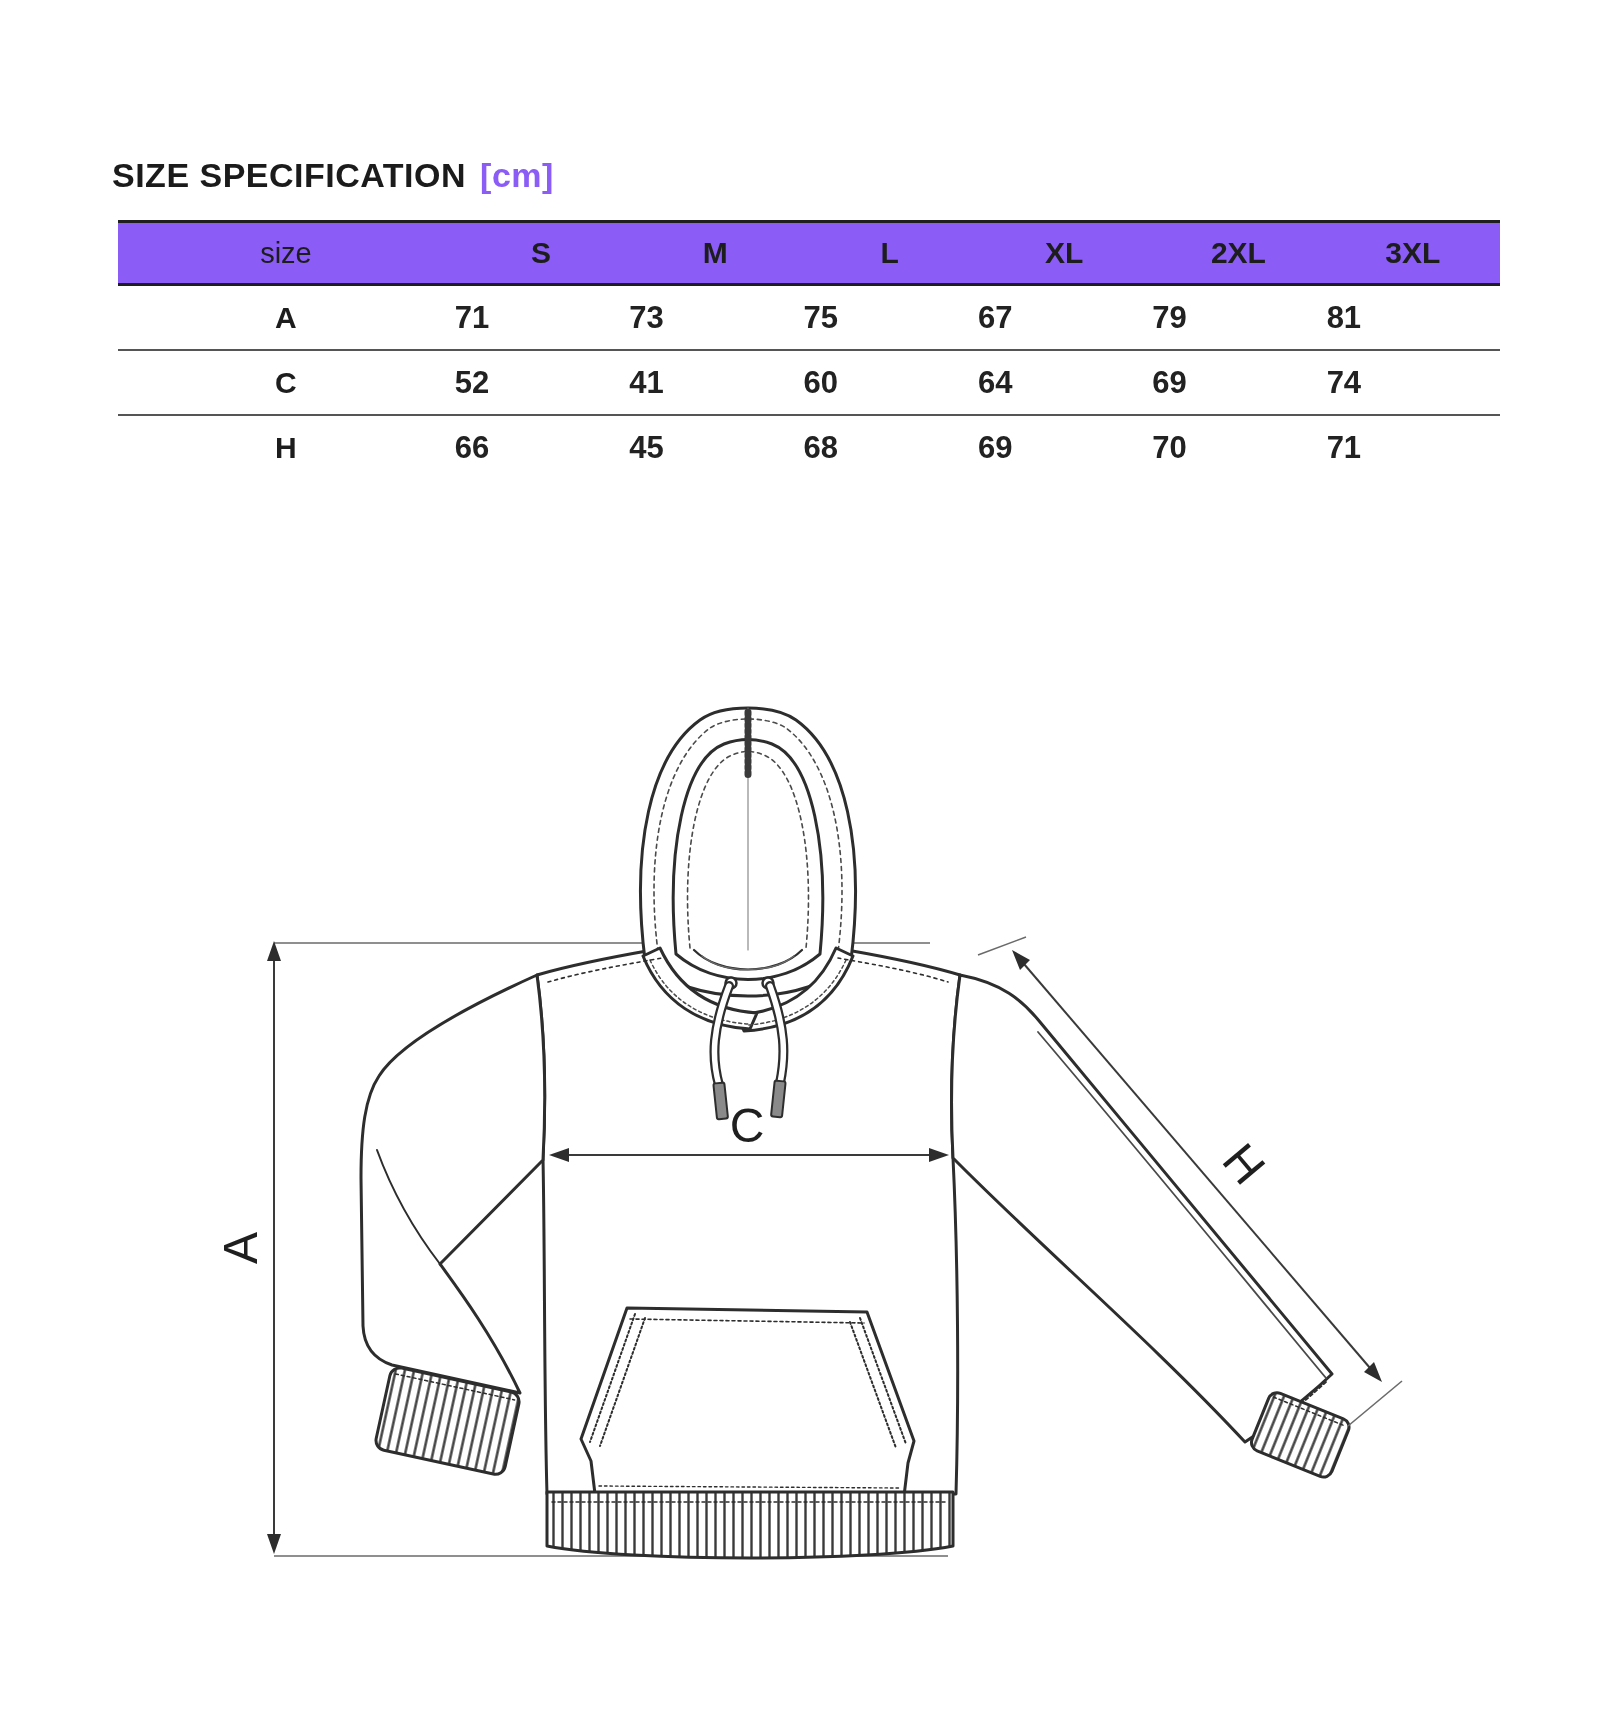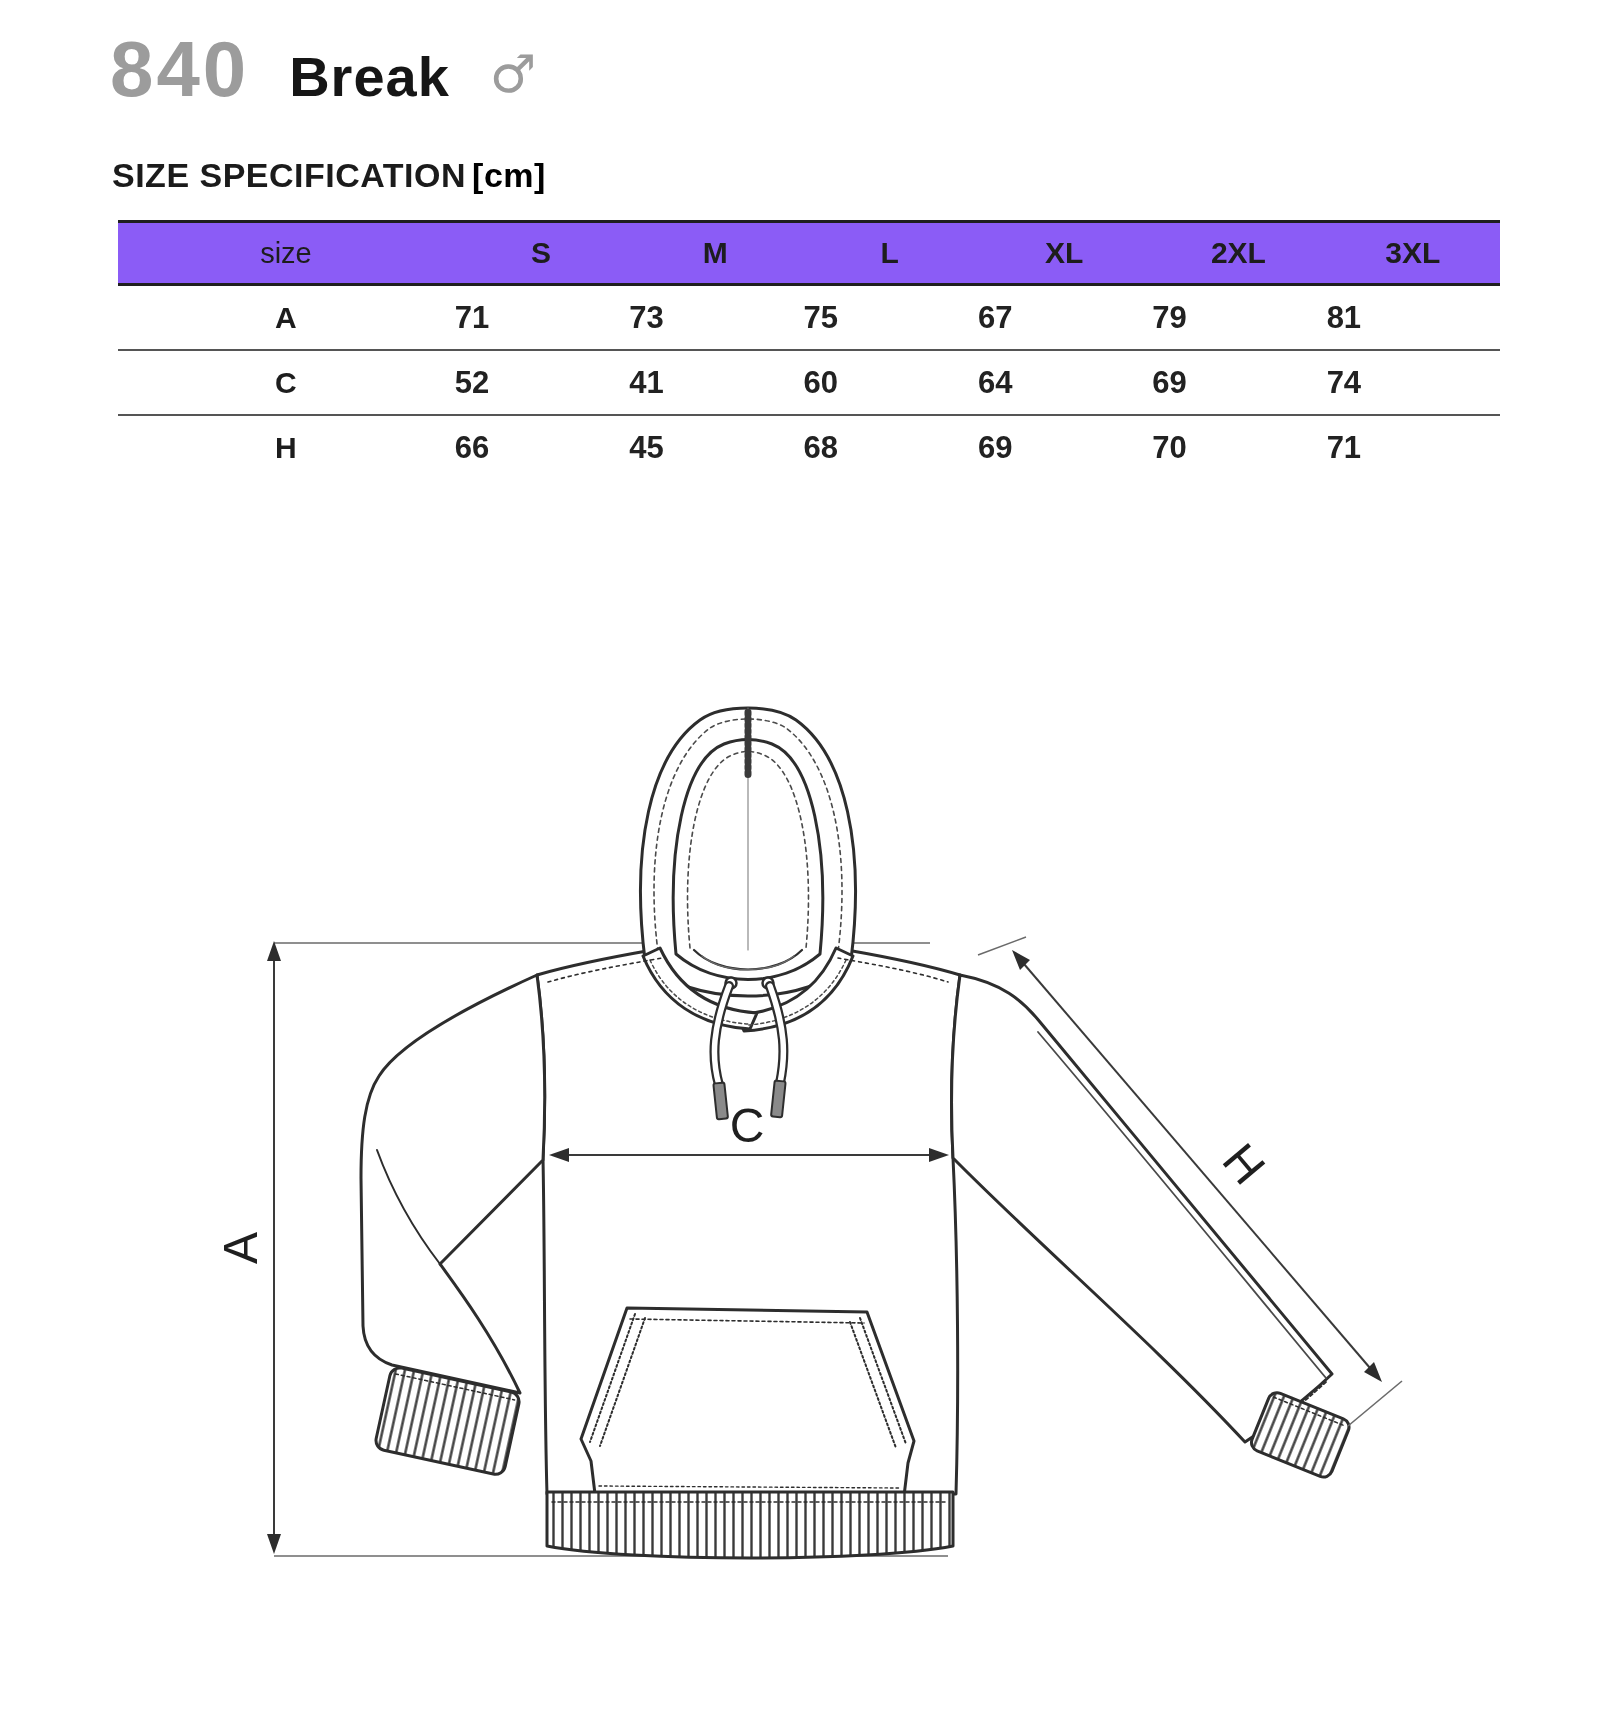--- a/index.html
+++ b/index.html
@@ -24,21 +24,21 @@
   }
   .gender-symbol{
     font-family:"DejaVu Sans",sans-serif;
     font-size:52px;font-weight:400;color:#9c9c9c;line-height:1;
     position:relative;top:-4px;
   }
   #section-title{
     position:absolute;left:112px;top:156px;
     font-size:34px;font-weight:800;letter-spacing:0.5px;color:#1b1b1b;
   }
-  #section-title .unit{color:#000000;margin-left:6px;text-align:right;}
+  #section-title .unit{color:#8b5cf6;margin-left:14px;text-align:right;}
   
   #spec-table{
     position:absolute;left:118px;top:220px;width:1382px;
     border-collapse:collapse;table-layout:fixed;
   }
   #spec-table thead tr{
     background:#8b5cf6;
   }
   #spec-table thead th{
     border-top:3px solid #1f1f1f;
@@ -68,25 +68,20 @@
   .dim-label{
     font-family:"Liberation Sans","DejaVu Sans",sans-serif;
     font-size:48px;font-weight:500;fill:#1f1f1f;
   }
 </style>
 </head>
 <body>
 
 <div id="page">
 
-  <div id="title-row">
-    <span class="product-code">840</span>
-    <span class="product-name">Break</span>
-    <span class="gender-symbol">♂</span>
-  </div>
 
   <div id="section-title">
     <span>SIZE SPECIFICATION</span><span class="unit">[cm]</span>
   </div>
 
   <table id="spec-table">
     <colgroup>
       <col class="c-label">
         <col class="c-size">
         <col class="c-size">

